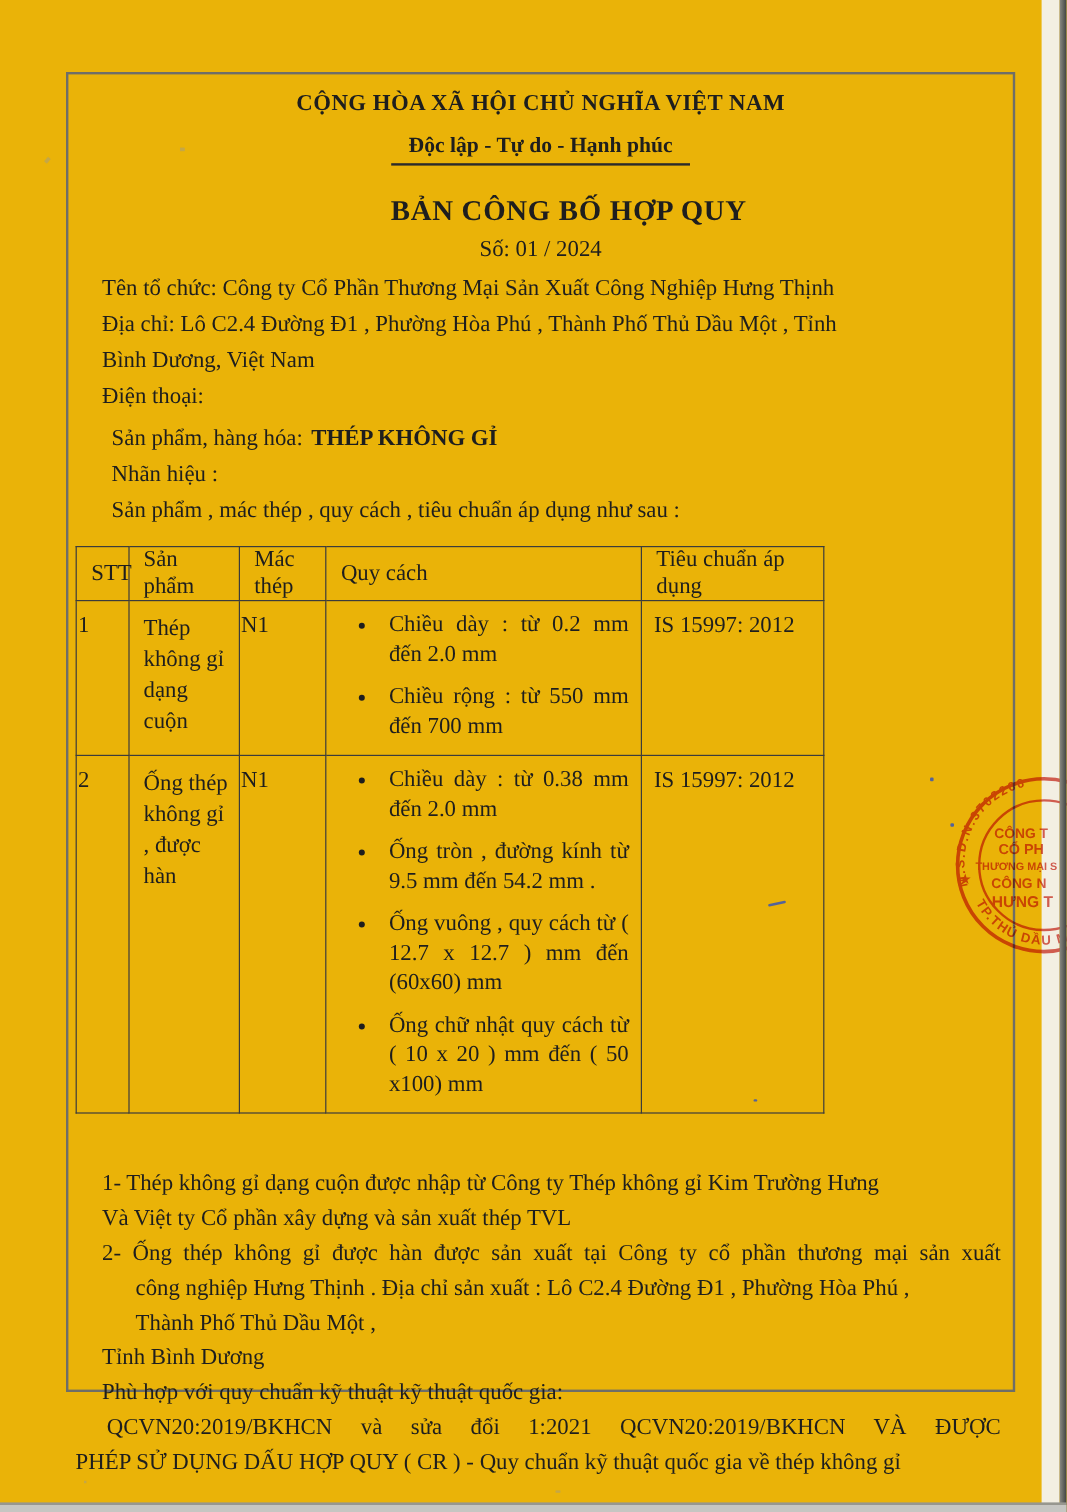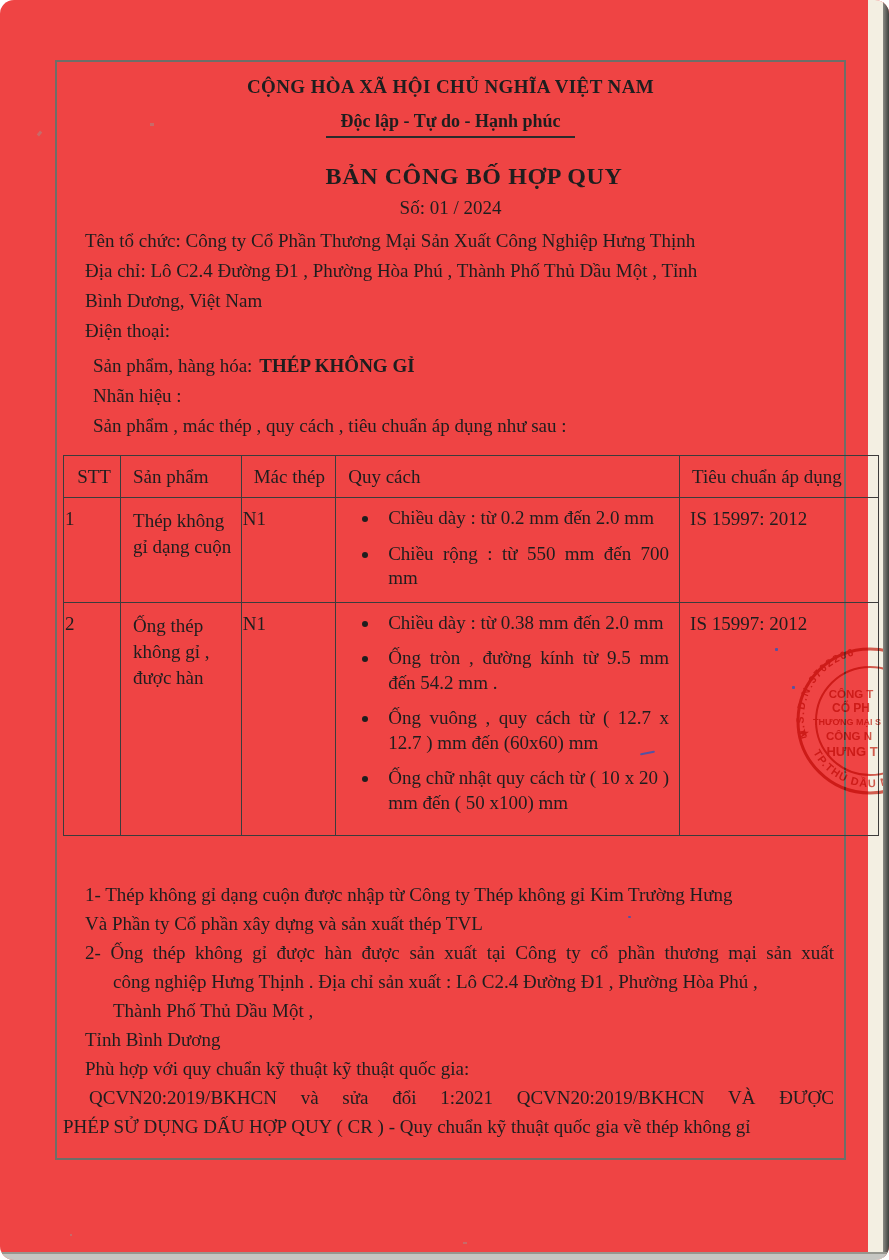--- a/index.html
+++ b/index.html
@@ -1,20 +1,19 @@
 <!DOCTYPE html>
 <html><head>
 <meta charset="utf-8">
 <style>
   html,body{margin:0;padding:0;}
   .sheet{
-    position:relative;width:889px;height:1260px;background:#ef4444;
+    position:relative;width:889px;height:1260px;background:#eab308;
     overflow:hidden;font-family:"Liberation Serif","DejaVu Serif",serif;
     color:#1e1e1e;
-    border-radius:14px;
   }
   
   .edge-right{position:absolute;top:0;right:0;width:6px;height:100%;
     background:linear-gradient(to right,#8a8a84,#3d403d);z-index:6;}
   .edge-cream{position:absolute;top:0;right:6px;width:15px;height:100%;
     background:#f3efe2;z-index:1;}
   .edge-bottom{position:absolute;bottom:0;left:0;width:100%;height:8px;
     background:linear-gradient(to bottom,#97978f 0 2px,#c6c6c2 2px 100%);z-index:6;}
   
   .frame{position:absolute;left:55px;top:60px;width:791px;height:1100px;
@@ -24,21 +23,21 @@
   .hdr2{font-weight:bold;font-size:18px;line-height:24px;margin-top:9px;}
   .hdr2 span{display:inline-block;border-bottom:2.5px solid #2b2b2b;padding:0 14px 3px;}
   .title{font-weight:bold;font-size:24px;letter-spacing:.6px;margin-top:22px;line-height:32px;padding-left:47px;}
   .docnum{font-size:19px;margin-top:2px;line-height:28px;}
   .p{font-size:19px;line-height:30px;margin:0 26px 0 28px;}
   .p.mt{margin-top:4px;}
   .indent2{margin-left:36px;}
   .b{font-weight:bold;}
   .bold-gap{margin-left:7px;}
   
-  table.prod{border-collapse:collapse;margin:14px 0 0 6px;width:816px;
+  table.prod{border-collapse:collapse;margin:14px 0 0 6px;width:624px;
     font-size:19px;table-layout:fixed;}
   table.prod th,table.prod td{border:1.6px solid #3c3c3c;font-weight:normal;
     text-align:left;vertical-align:top;box-sizing:border-box;}
   table.prod th{height:42px;vertical-align:middle;padding:0 8px 0 12px;font-size:19px;}
   col.c-stt{width:7%;}col.c-sp{width:14.8%;}col.c-mt{width:11.6%;}
   col.c-qc{width:42.2%;}col.c-tc{width:24.4%;}
   .th-c,.td-c{text-align:center !important;}
   td.stt{padding-top:10px;text-align:center;}
   td.sp{padding:10px 8px 0 12px;text-align:justify;line-height:26px;}
   td.mt2{padding-top:10px;text-align:center;}
@@ -137,21 +136,21 @@
             <li>Ống chữ nhật quy cách từ ( 10 x 20 ) mm đến ( 50 x100) mm</li>
           </ul>
         </td>
         <td class="tc">IS 15997: 2012</td>
       </tr>
     </tbody>
       </table>
 
     <div class="notes">
       <div class="nline">1-  Thép không gỉ dạng cuộn được nhập từ Công ty Thép không gỉ Kim Trường Hưng</div>
-      <div class="nline">Và Phần ty Cổ phần xây dựng và sản xuất thép TVL</div>
+      <div class="nline">Và Việt ty Cổ phần xây dựng và sản xuất thép TVL</div>
       <div class="nline just">2-  Ống thép không gỉ được hàn được sản xuất tại Công ty cổ phần thương mại sản xuất</div>
       <div class="nline cont2">công nghiệp Hưng Thịnh . Địa chỉ sản xuất : Lô C2.4 Đường Đ1 , Phường Hòa Phú ,</div>
       <div class="nline cont2">Thành Phố Thủ Dầu Một ,</div>
       <div class="nline">Tỉnh Bình Dương</div>
       <div class="nline">Phù hợp với quy chuẩn kỹ thuật kỹ thuật quốc gia:</div>
       <div class="nline just qcvn1">QCVN20:2019/BKHCN và sửa đổi 1:2021 QCVN20:2019/BKHCN VÀ ĐƯỢC</div>
       <div class="nline qcvn2">PHÉP SỬ DỤNG DẤU HỢP QUY ( CR ) -  Quy chuẩn kỹ thuật quốc gia về thép không gỉ</div>
     </div>
   </div>
 

